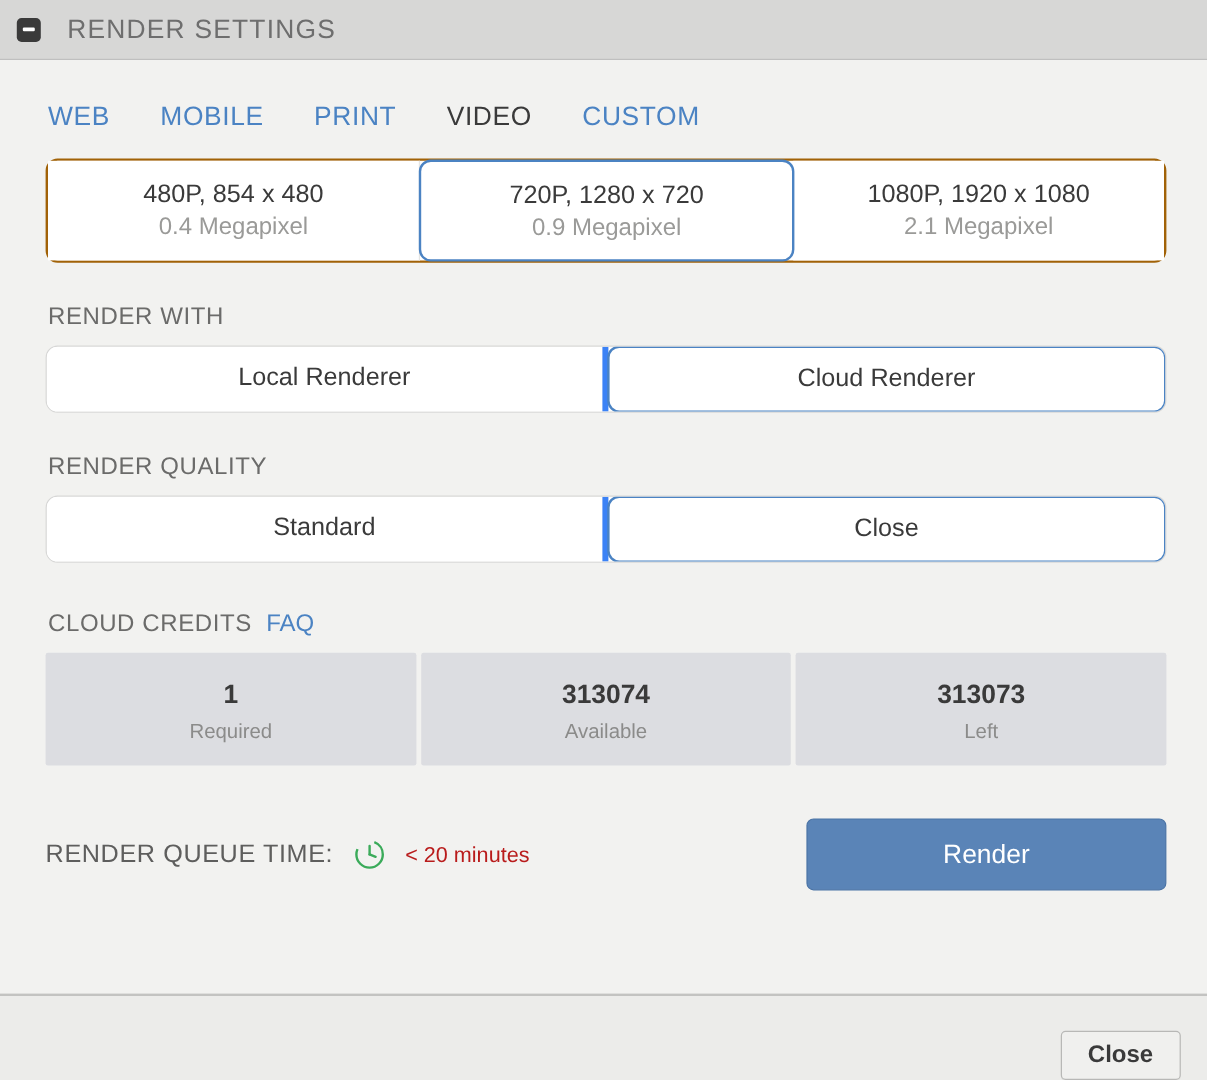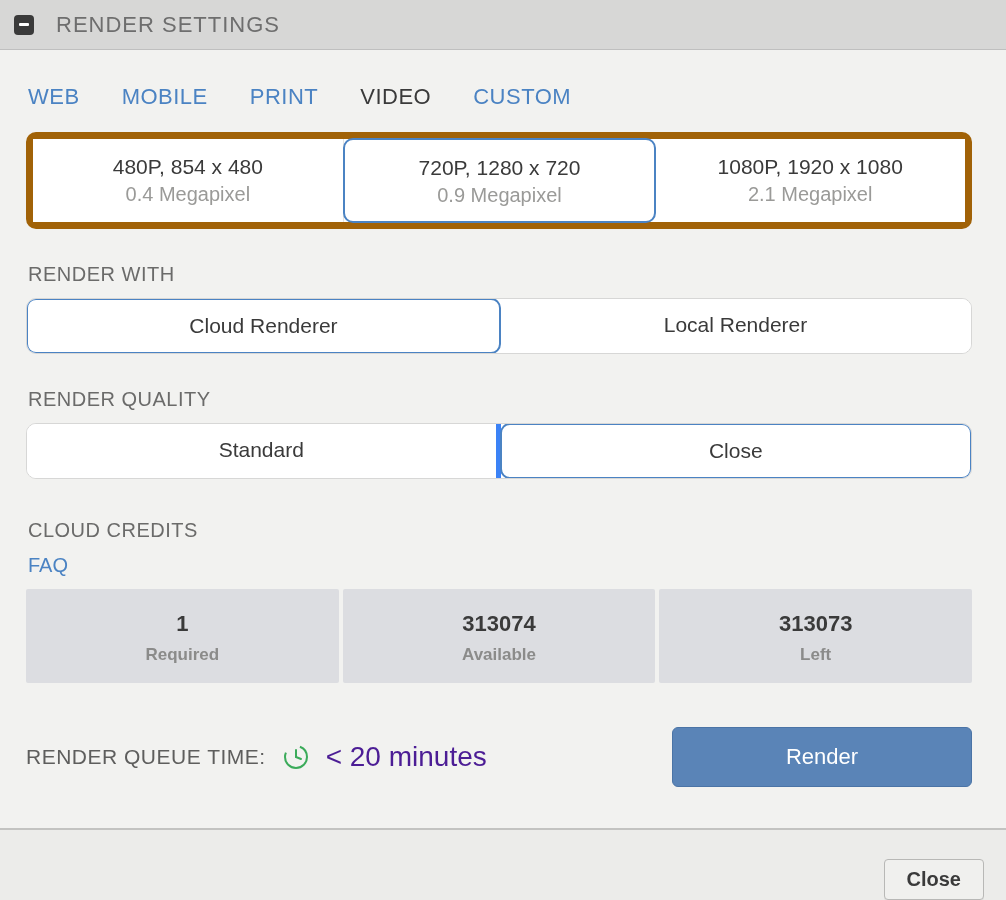--- a/index.html
+++ b/index.html
@@ -13,29 +13,29 @@
     padding: 0 14px; border-bottom: 1px solid #bfbfbf;
   }
   .titlebar .minus-btn {
     width: 20px; height: 20px; background: #3a3a3a; border-radius: 4px;
     display: flex; align-items: center; justify-content: center;
   }
   .titlebar .minus-btn span { display:block; width:10px; height:3px; background:#fff; border-radius:1px; }
   .titlebar .title { font-size: 22px; letter-spacing: 1px; color:#6e6e6e; font-weight:400; }
 
   
-  .body { flex: 1; background:#f2f2f0; padding: 34px 34px 28px 26px; display:flex; flex-direction:column; }
+  .body { flex: 1; background:#f2f2f0; padding: 34px 34px 28px 38px; display:flex; flex-direction:column; }
 
   
   .tabs { display:flex; gap:42px; font-size:22px; font-weight:400; margin-bottom:22px; padding-left:2px;}
   .tabs .tab { color:#4b83c3; cursor:pointer; letter-spacing:0.5px;}
   .tabs .tab.active { color:#3a3a3a; }
 
   
-  .res-group { display:flex; gap:0; border:7px solid #a16207; border-radius:10px; background:#fff; overflow:visible; }
+  .res-group { display:flex; gap:0; border:2px solid #a16207; border-radius:10px; background:#fff; overflow:visible; }
   .res-card {
     flex:1; padding:16px 10px 14px 10px; text-align:center; border-right:1px solid #e5e5e3;
     cursor:pointer; background:#fff;
   }
   .res-card:last-child { border-right:none; }
   .res-card.selected {
     border:2px solid #4b83c3; border-radius:10px; margin:-1px; z-index:2; position:relative;
   }
   .res-card .res-title { font-size:21px; color:#3a3a3a; margin-bottom:4px;}
   .res-card .res-sub { font-size:20px; color:#9a9a98; }
@@ -46,33 +46,33 @@
   
   .seg-group { display:flex; border:1px solid #d7d7d6; border-radius:10px; overflow:hidden; background:#fff;}
   .seg-btn {
     flex:1; text-align:center; padding:14px 0; font-size:21px; color:#3a3a3a; cursor:pointer;
     border-right:5px solid #3b82f6; background:#fff;
   }
   .seg-btn:last-child { border-right:none; }
   .seg-btn.selected { border:2px solid #4b83c3; border-radius:10px; margin:-1px; z-index:2; position:relative; }
 
   
-  .credits-header { display:flex; gap:12px; margin:40px 0 12px 2px;flex-direction:column;}
+  .credits-header { display:flex; align-items:center; gap:12px; margin:40px 0 12px 2px;}
   .credits-header .lbl { font-size:20px; color:#6b6b6a; letter-spacing:0.5px;}
   .credits-header .faq { font-size:20px; color:#4b83c3; cursor:pointer;}
   .credits-grid { display:flex; gap:4px; }
   .credit-box { flex:1; background:#dcdde1; padding:22px 0 18px 0; text-align:center; border-radius:2px;}
   .credit-box .val { font-size:22px; font-weight:700; color:#3a3a3a; margin-bottom:8px;}
-  .credit-box .cap { font-size:17px; color:#8b8b8a;font-weight:bold;}
+  .credit-box .cap { font-size:17px; color:#8b8b8a;}
 
   
   .queue-row { display:flex; align-items:center; margin-top:44px; gap:16px;}
   .queue-row .lbl { font-size:21px; color:#5e5e5d; letter-spacing:0.5px;}
   .queue-row .clock { width:28px; height:28px; }
-  .queue-row .time { font-size:28px; color:#4c1d95; }
+  .queue-row .time { font-size:18px; color:#b91c1c; }
   .queue-row .spacer { flex:1; }
   .render-btn {
     width:300px; padding:16px 0; background:#5a84b7; color:#fff; font-size:22px;
     text-align:center; border-radius:6px; cursor:pointer; border:1px solid #4b74a6;margin-left:28px;
   }
 
   
   .footer {
     height:72px; background:#ececea; border-top:2px solid #c3c3c1;
     display:flex; align-items:flex-end; justify-content:flex-end; padding:0 22px;
@@ -115,22 +115,22 @@
         <div class="res-sub">0.9 Megapixel</div>
       </div>
       <div class="res-card">
         <div class="res-title">1080P, 1920 x 1080</div>
         <div class="res-sub">2.1 Megapixel</div>
       </div>
     </div>
 
     <div class="section-heading">RENDER WITH</div>
     <div class="seg-group">
+      <div class="seg-btn">Local Renderer</div>
       <div class="seg-btn selected">Cloud Renderer</div>
-      <div class="seg-btn">Local Renderer</div>
     </div>
 
     <div class="section-heading">RENDER QUALITY</div>
     <div class="seg-group">
       <div class="seg-btn">Standard</div>
       <div class="seg-btn selected">Close</div>
     </div>
 
     <div class="credits-header">
       <span class="lbl">CLOUD CREDITS</span>

